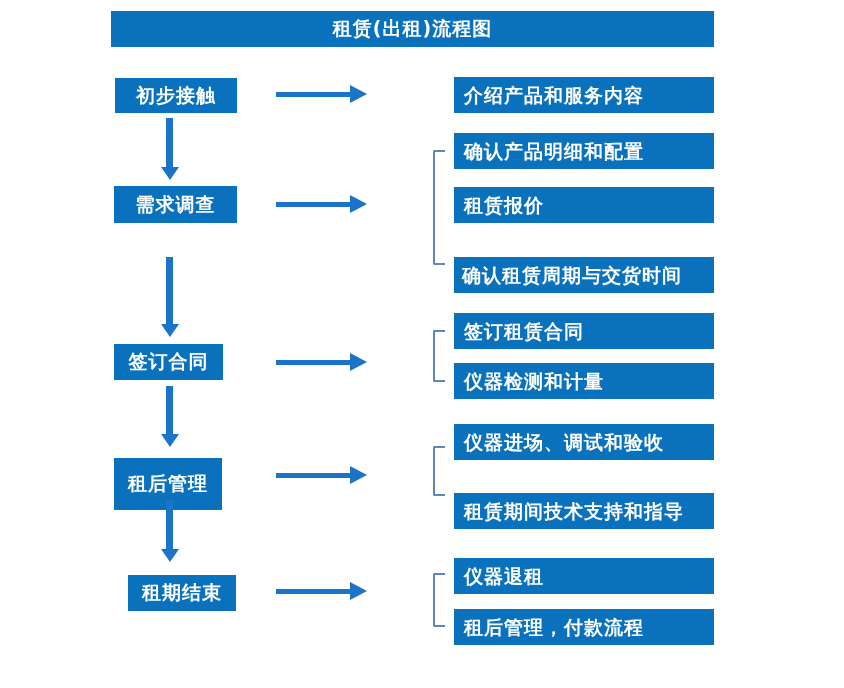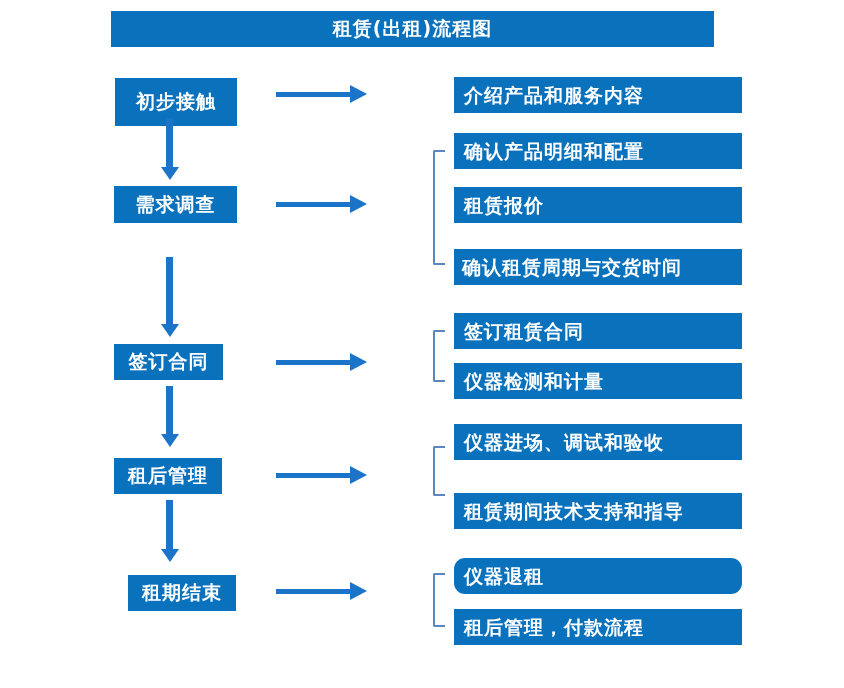--- a/index.html
+++ b/index.html
@@ -43,21 +43,21 @@
     font-weight: bold;
     letter-spacing: 1px;
     display: flex;
     align-items: center;
     justify-content: center;
     white-space: nowrap;
   }
   .detail-box {
     position: absolute;
     left: 442px;
-    width: 288px;
+    width: 260px;
     height: 36px;
     background: var(--box-fill);
     color: var(--box-text);
     font-size: 19px;
     font-weight: bold;
     letter-spacing: 1px;
     line-height: 36px;
     padding-left: 10px;
     white-space: nowrap;
     overflow: hidden;
@@ -114,24 +114,24 @@
     border-radius: 2px 0 0 2px;
   }
 </style>
 </head>
 <body>
 
 <div class="canvas">
 
   <div class="title-bar">租赁(出租)流程图</div>
 
-  <div class="step-box" style="left:103px; top:78px;  width:122px; height:48px;">初步接触</div>
+  <div class="step-box" style="left:103px; top:78px;  width:122px; height:35px;">初步接触</div>
   <div class="step-box" style="left:102px; top:186px; width:123px; height:37px;font-family:Liberation Serif, serif;">需求调查</div>
   <div class="step-box" style="left:102px; top:344px; width:109px; height:36px;">签订合同</div>
-  <div class="step-box" style="left:102px; top:458px; width:108px; height:36px;">租后管理</div>
+  <div class="step-box" style="left:102px; top:458px; width:108px; height:52px;">租后管理</div>
   <div class="step-box" style="left:116px; top:575px; width:108px; height:36px;">租期结束</div>
 
   <div class="v-arrow" style="top:118px; height:62px;">
       <span class="shaft"></span>
       <span class="head"></span>
     </div>
   <div class="v-arrow" style="top:257px; height:80px;">
       <span class="shaft"></span>
       <span class="head"></span>
     </div>
@@ -166,21 +166,21 @@
     </div>
 
   <div class="bracket" style="top:150px; height:115px;"></div>
   <div class="bracket" style="top:330px; height:52px;"></div>
   <div class="bracket" style="top:446px; height:50px;"></div>
   <div class="bracket" style="top:573px; height:54px;"></div>
 
   <div class="detail-box" style="top:77px;">介绍产品和服务内容</div>
   <div class="detail-box" style="top:133px;">确认产品明细和配置</div>
   <div class="detail-box" style="top:187px;">租赁报价</div>
-  <div class="detail-box" style="top:249px;padding-left:8px;">确认租赁周期与交货时间</div>
+  <div class="detail-box" style="top:257px;padding-left:8px;">确认租赁周期与交货时间</div>
   <div class="detail-box" style="top:313px;">签订租赁合同</div>
   <div class="detail-box" style="top:363px;">仪器检测和计量</div>
   <div class="detail-box" style="top:424px;">仪器进场、调试和验收</div>
   <div class="detail-box" style="top:493px;">租赁期间技术支持和指导</div>
-  <div class="detail-box" style="top:558px;border-radius:11px;">仪器退租</div>
+  <div class="detail-box" style="top:558px;">仪器退租</div>
   <div class="detail-box" style="top:609px;">租后管理，付款流程</div>
 
 </div>
 
 </body></html>

